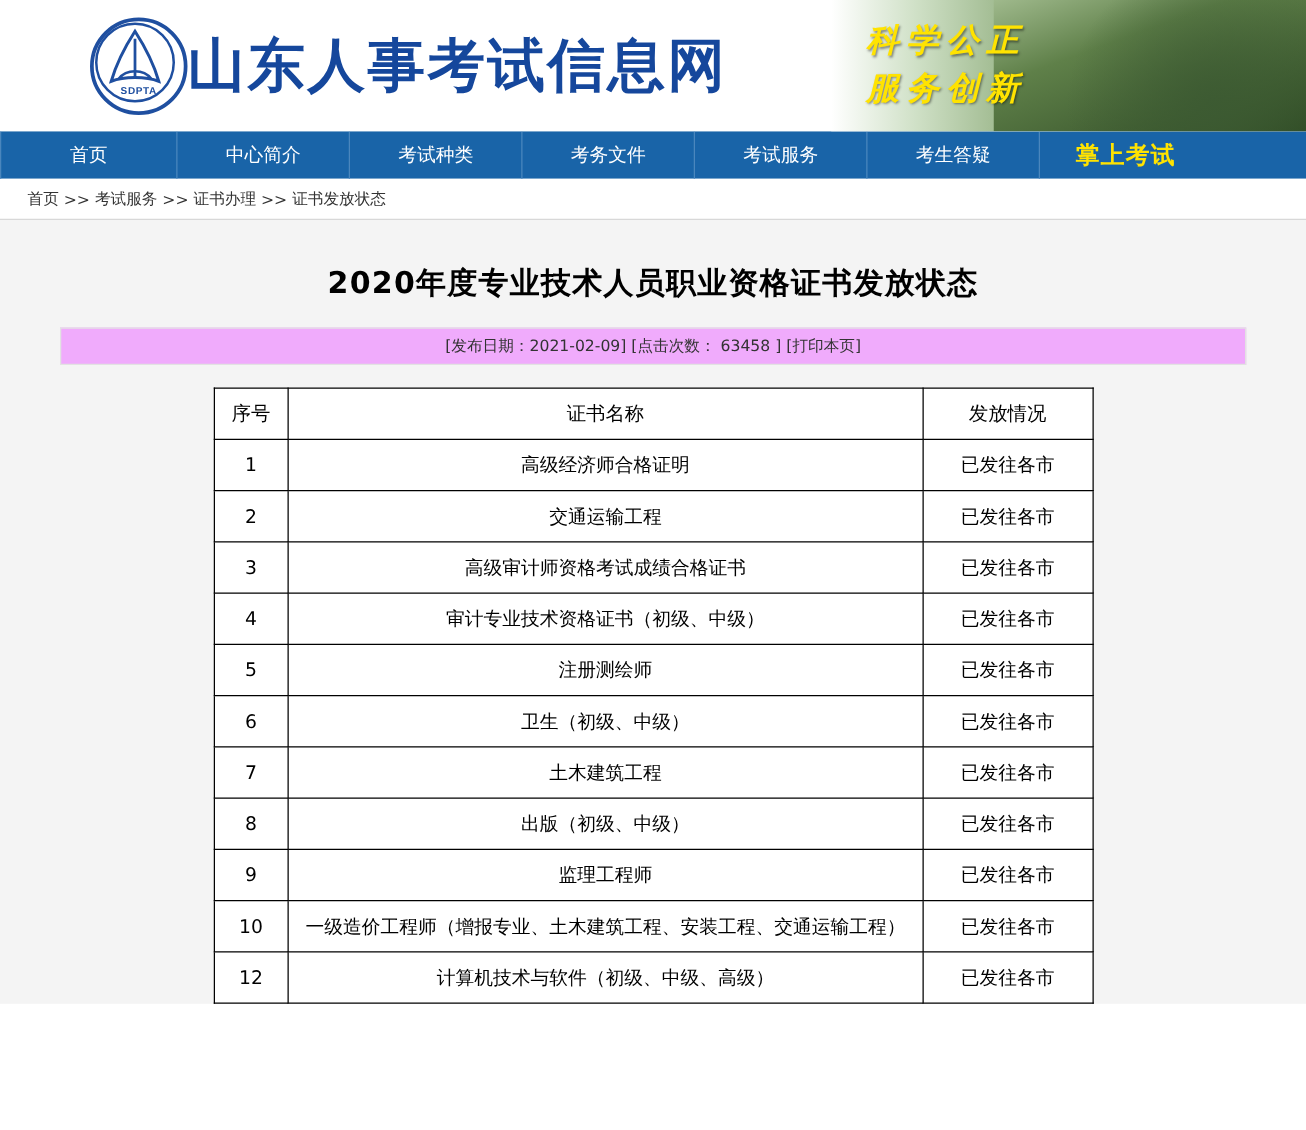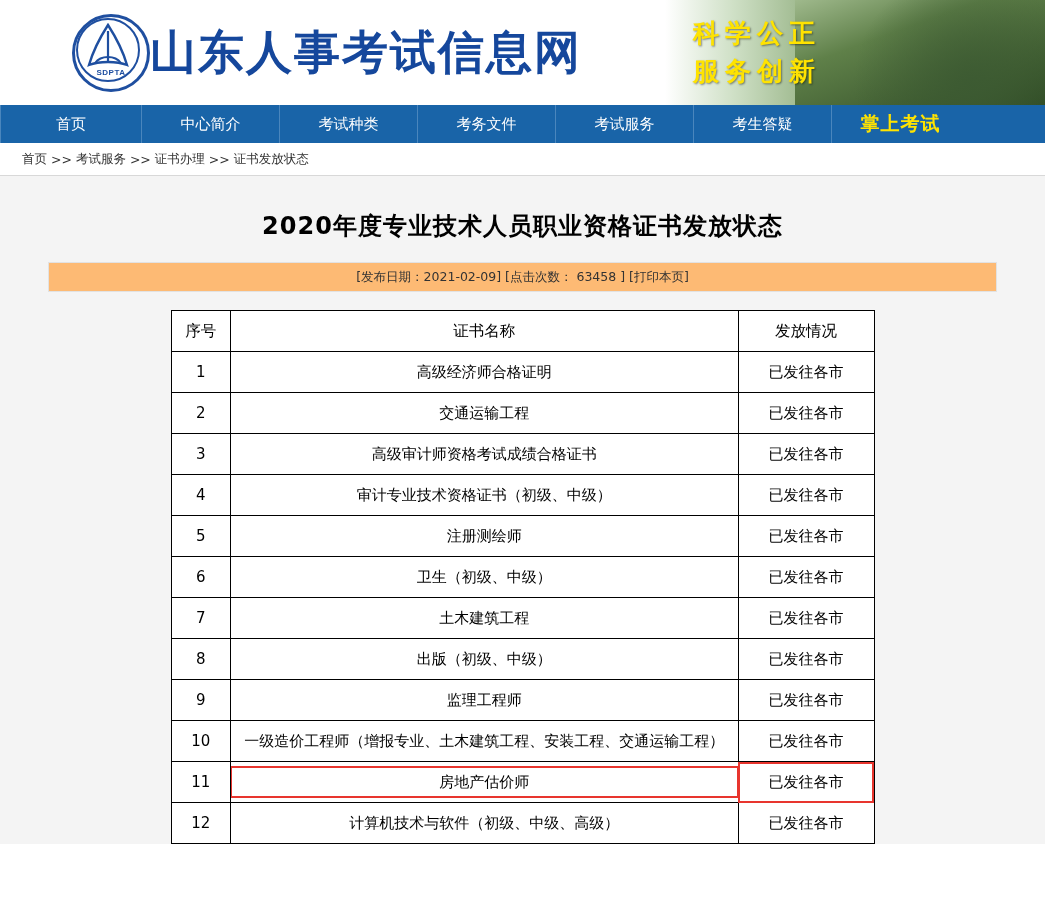--- a/index.html
+++ b/index.html
@@ -62,20 +62,21 @@
     white-space: nowrap;
   }
   .header-right {
     position: absolute;
     right: 0;
     top: 0;
     width: 380px;
     height: 131px;
     background: linear-gradient(90deg, #ffffff 0%, #cfe0c6 18%, #7fa06a 48%, #4c6f3e 75%, #32502a 100%);
     overflow: hidden;
+    font-style: italic;
   }
   .header-right .mountain {
     position: absolute;
     right: 0;
     top: 0;
     width: 250px;
     height: 105px;
     background:
       radial-gradient(circle at 70% 80%, rgba(60,90,50,0.9) 0%, rgba(60,90,50,0) 60%),
       linear-gradient(160deg, #9fb98c 0%, #5f8049 35%, #2e4a24 100%);
@@ -154,21 +155,21 @@
     text-align: center;
     font-size: 24px;
     font-weight: bold;
     color: #000000;
     font-family: "DejaVu Sans", sans-serif;
     margin: 8px 0 20px 0;
     letter-spacing: 1px;
   }
   .meta-bar {
     margin: 0 48px 18px 48px;
-    background: #fdba74;
+    background: #f0abfc;
     border: 1px solid #e2e2e2;
     height: 28px;
     display: flex;
     align-items: center;
     justify-content: center;
     font-size: 12.5px;
     color: #333333;
     font-family: "DejaVu Sans", sans-serif;
   }
 
@@ -314,26 +315,19 @@
           <td class="col-no">9</td>
           <td class="col-name name-cell-wrap">监理工程师</td>
           <td class="col-status">已发往各市</td>
         </tr>
         <tr>
           <td class="col-no">10</td>
           <td class="col-name name-cell-wrap align-left-wrap">一级造价工程师（增报专业、土木建筑工程、安装工程、交通运输工程）</td>
           <td class="col-status">已发往各市</td>
         </tr>
         <tr>
-          <td class="col-no">11</td>
-          <td class="col-name name-cell-wrap">
-            <span class="hl-name">房地产估价师</span>
-          </td>
-          <td class="col-status highlight-box">已发往各市</td>
-        </tr>
-        <tr>
           <td class="col-no">12</td>
           <td class="col-name name-cell-wrap">计算机技术与软件（初级、中级、高级）</td>
           <td class="col-status">已发往各市</td>
         </tr>
       </tbody>
   </table>
 </div>
 
 </body></html>

